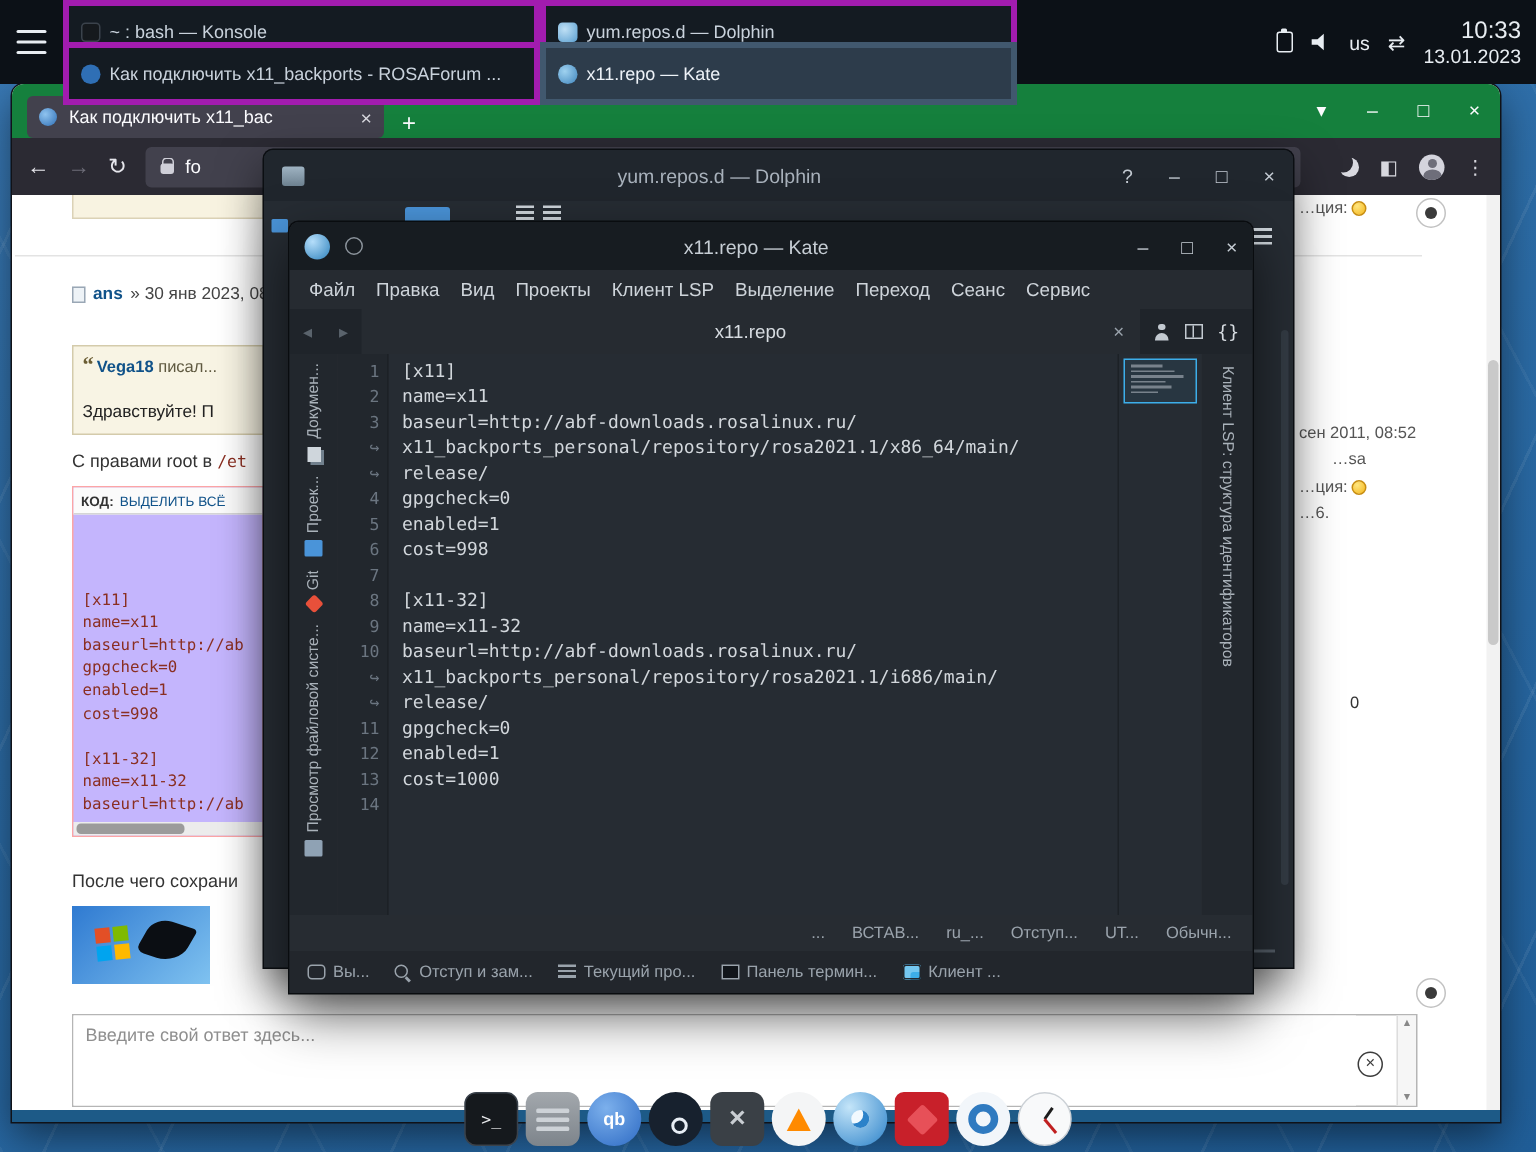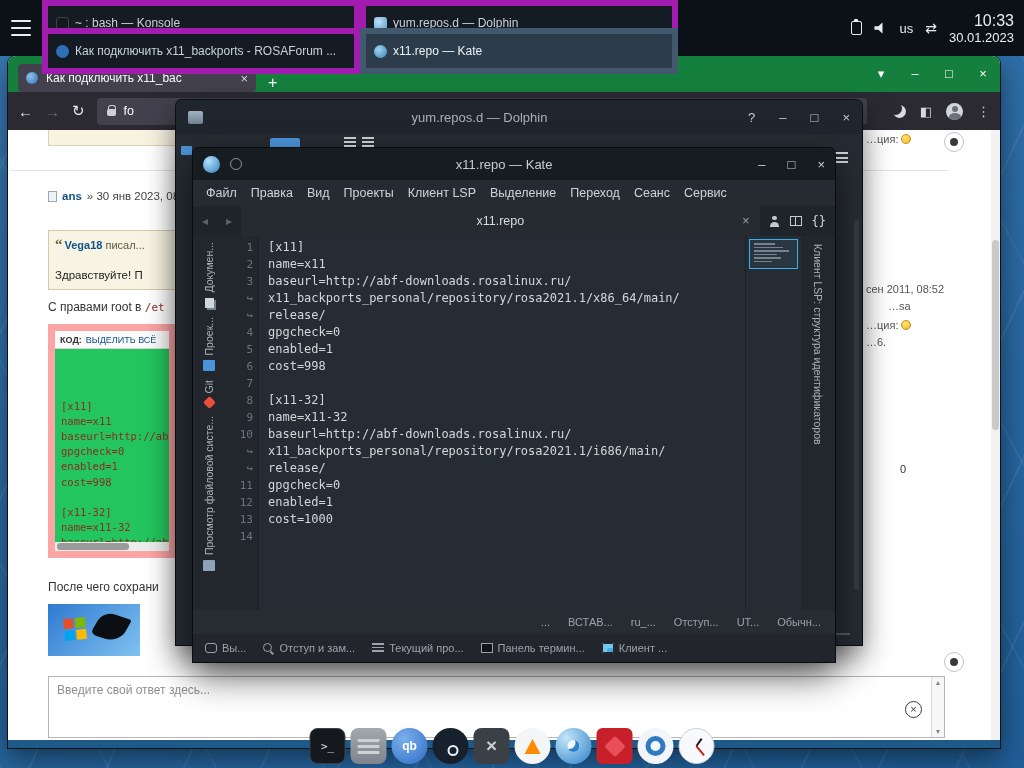--- a/index.html
+++ b/index.html
@@ -15,21 +15,21 @@
   }
 
   
   .top-panel { position:absolute; top:0; left:0; width:1024px; height:56px; background:#0c1117; display:flex; z-index:60; color:#e8edf2; }
   .panel-menu { width:42px; display:flex; align-items:center; justify-content:center; cursor:pointer; }
   .hamb, .hamb::before, .hamb::after { width:20px; height:2.5px; background:#e8edf2; border-radius:1px; display:block; content:""; }
   .hamb { position:relative; }
   .hamb::before { position:absolute; top:-7px; }
   .hamb::after { position:absolute; top:7px; }
   .task-grid { display:grid; grid-template-columns:318px 318px; grid-auto-rows:28px; }
-  .task { display:flex; align-items:center; gap:6px; padding:17px 8px; font-size:12px; color:#c9d2dc; background:#141b22; border:6px solid #a21caf; overflow:hidden; white-space:nowrap; cursor:pointer; }
+  .task { display:flex; align-items:center; gap:6px; padding:17px 8px; font-size:12px; color:#c9d2dc; background:#141b22; border:4px solid #a21caf; overflow:hidden; white-space:nowrap; cursor:pointer; }
   .task.active { background:#2d3c4b; border-color:#41586e; color:#eef3f8; }
   .ticon { width:13px; height:13px; border-radius:3px; flex:none; }
   .ti-konsole { background:#15191d; border:1px solid #3b434c; }
   .ti-dolphin { background:radial-gradient(circle at 35% 35%, #bfe0f5, #5b9fd0); }
   .ti-browser { background:#2f6fb5; border-radius:50%; }
   .ti-kate { background:radial-gradient(circle at 35% 35%, #9fd2f0, #3f85bd); border-radius:50%; }
   .tray { margin-left:auto; display:flex; align-items:center; gap:12px; padding-right:10px; }
   .clip-icon { width:11px; height:14px; border:1.6px solid #e8edf2; border-radius:2px; position:relative; }
   .clip-icon::before { content:""; position:absolute; top:-3px; left:2px; width:4px; height:3px; background:#e8edf2; border-radius:1px; }
   .vol-icon { width:13px; height:12px; background:#e8edf2; clip-path:polygon(0 35%,30% 35%,62% 4%,62% 96%,30% 65%,0 65%); position:relative; }
@@ -67,21 +67,21 @@
   .pg-postmeta { position:absolute; left:40px; top:60px; display:flex; align-items:center; gap:5px; font-size:11.5px; color:#444; }
   .doc-mini { width:9px; height:11px; border:1px solid #9aa7b5; background:#eef3f7; }
   .author-link { color:#105289; font-weight:bold; cursor:pointer; }
   .pg-quote { position:absolute; left:40px; top:100px; width:128px; height:60px; background:#f8f4e4; border:1px solid #d4cbab; padding:5px 6px; font-size:11px; overflow:hidden; }
   .q-mark { font-family:"Liberation Serif", serif; font-size:15px; font-weight:bold; color:#6b5d33; margin-right:2px; }
   .q-name { color:#105289; font-weight:bold; cursor:pointer; }
   .q-rest { color:#5f5940; }
   .q-body { margin-top:16px; color:#222; font-size:11.5px; }
   .pg-para1 { position:absolute; left:40px; top:170px; font-size:12px; white-space:nowrap; }
   .inline-code { font-family:"DejaVu Sans Mono", monospace; color:#8a2e21; font-size:11px; }
-  .pg-codebox { position:absolute; left:40px; top:194px; width:128px; height:234px; border:7px solid #fca5a5; background:#22c55e; }
+  .pg-codebox { position:absolute; left:40px; top:194px; width:128px; height:234px; border:1px solid #fca5a5; background:#c4b5fd; }
   .code-head { height:18px; border-bottom:1px solid #d5d5d5; background:#fbfbfb; display:flex; align-items:center; gap:4px; padding:0 5px; font-size:9px; }
   .code-head .lbl { font-weight:bold; color:#333; }
   .code-head .sel { color:#105289; cursor:pointer;text-align:right; }
   .code-body { padding:4px 6px 0 6px; font-family:"DejaVu Sans Mono", monospace; font-size:10.5px; line-height:15.2px; color:#8a2e21; white-space:pre; overflow:hidden; height:198px; }
   .code-line { height:15.2px; }
   .code-hscroll { position:absolute; bottom:0; left:0; width:100%; height:9px; background:#ececec; }
   .code-hscroll .thumb { width:72px; height:7px; margin:1px 0 0 2px; background:#9b9b9b; border-radius:3px; }
   .pg-para2 { position:absolute; left:40px; top:450px; font-size:12px; white-space:nowrap; }
   .pg-image { position:absolute; left:40px; top:474px; width:92px; height:52px; background:linear-gradient(135deg,#2f7ad1,#7fc2f0); overflow:hidden; }
   .img-blob { position:absolute; right:14px; top:10px; width:30px; height:26px; background:#0b0e13; transform:rotate(18deg) skewX(-12deg); border-radius:40% 10% 50% 20%; }
@@ -554,21 +554,21 @@
       <span>x11.repo — Kate</span>
     </div>
   </div>
   <div class="tray">
     <span class="clip-icon"></span>
     <span class="vol-icon"></span>
     <span class="kbd-layout">us</span>
     <span class="net-glyph">⇄</span>
     <div class="clock">
       <div class="t">10:33</div>
-      <div class="d">30.01.2023</div>
+      <div class="d">13.01.2023</div>
     </div>
   </div>
 </div>
 
 <div class="dock">
   <div class="dk dk-konsole">&gt;_</div>
   <div class="dk dk-cabinet">
       <i></i>
       <i></i>
       <i></i>

